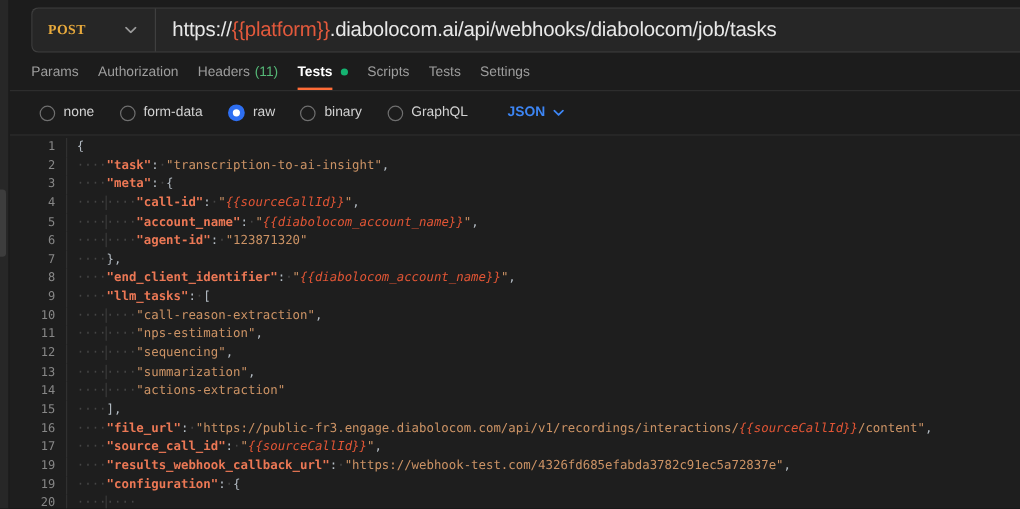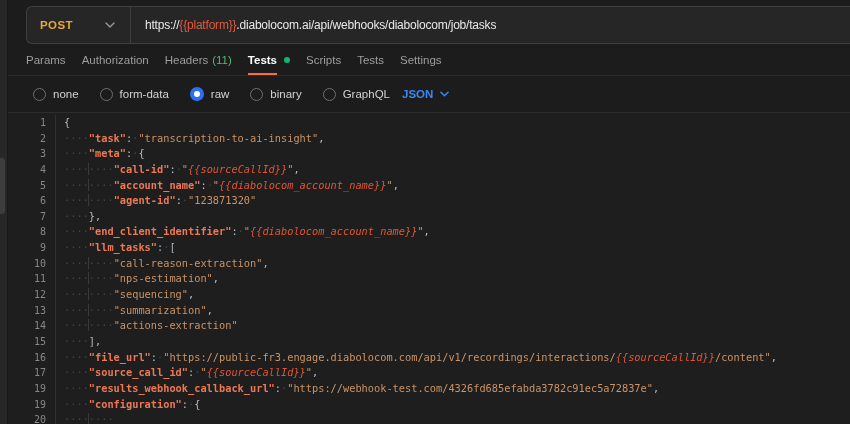--- a/index.html
+++ b/index.html
@@ -15,38 +15,38 @@
 
   .main { flex:1; display:flex; flex-direction:column; min-width:0; }
 
   
   .url-row { padding:6px 0 0 18px; }
   .url-input {
     display:flex; align-items:stretch; height:38px;
     background:#262626; border:1px solid #3f3f3f; border-right:none;
     border-radius:6px 0 0 6px;
   }
-  .method { display:flex; align-items:center; gap:32px; padding:0 15px 0 13px; cursor:pointer; }
+  .method { display:flex; align-items:center; gap:32px; padding:0 15px 0 13px; cursor:pointer;font-family:Liberation Serif, serif; }
   .method-label { color:#e7a93c; font-weight:700; font-size:11.5px; letter-spacing:.4px; }
   .chev svg { display:block; }
   .url-sep { width:1px; background:#3f3f3f; }
-  .url-text { display:flex; align-items:center; padding-left:14px; font-size:12px; color:#e8e8e8; letter-spacing:-0.2px; white-space:nowrap; overflow:hidden;justify-content:space-between; }
+  .url-text { display:flex; align-items:center; padding-left:14px; font-size:17px; color:#e8e8e8; letter-spacing:-0.2px; white-space:nowrap; overflow:hidden;justify-content:space-between; }
   .url-var { color:#e2593c; }
 
   
   .tabs-row { height:32px; display:flex; align-items:center; gap:16px; padding-left:18px; border-bottom:1px solid #2d2d2d; }
   .tab { display:flex; align-items:center; color:#9d9d9d; font-size:11.5px; cursor:pointer; position:relative; height:100%; }
   .tab .tlabel { position:relative; display:flex; align-items:center; height:100%; }
   .tab.active { color:#ffffff; font-weight:700; }
   .tab.active .tlabel::after { content:''; position:absolute; left:0; right:0; bottom:0; height:2px; background:#ff6c37; }
   .tab .count { color:#55b877; margin-left:4px; }
   .tab .dot { width:6px; height:6px; border-radius:50%; background:#15b371; margin-left:7px; }
 
   
-  .radio-row { height:36px; display:flex; align-items:center; padding-left:25px; }
+  .radio-row { height:36px; display:flex; align-items:center; gap:21px; padding-left:25px; }
   .radio-item { display:flex; align-items:center; gap:7px; cursor:pointer; }
   .radio-circle { width:13px; height:13px; border-radius:50%; border:1.5px solid #6f6f6f; background:transparent; flex-shrink:0; }
   .radio-item.selected .radio-circle { width:14px; height:14px; border:4.5px solid #2e6ff2; background:#ffffff; }
   .radio-label { color:#d2d2d2; font-size:11.5px; }
   .lang-select { display:flex; align-items:center; gap:7px; margin-left:12px; cursor:pointer; }
   .lang-label { color:#3d86f5; font-size:11.5px; font-weight:700; }
 
   
   .editor { flex:1; background:#1e1e1e; border-top:1px solid #2d2d2d; overflow:hidden; padding-top:2px;
             font-family:"DejaVu Sans Mono","Liberation Mono",monospace; }

